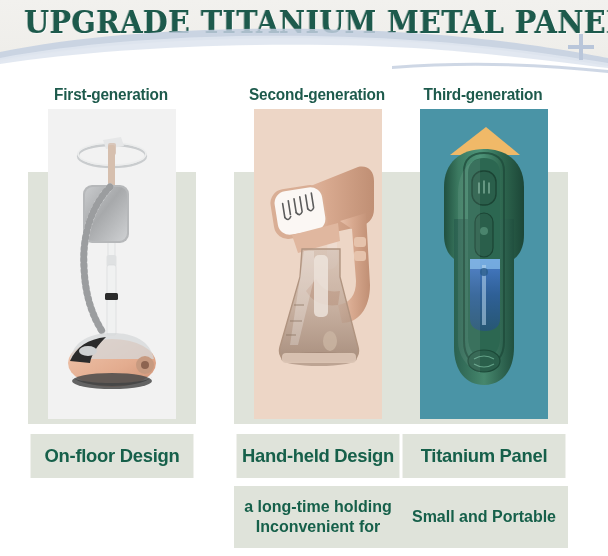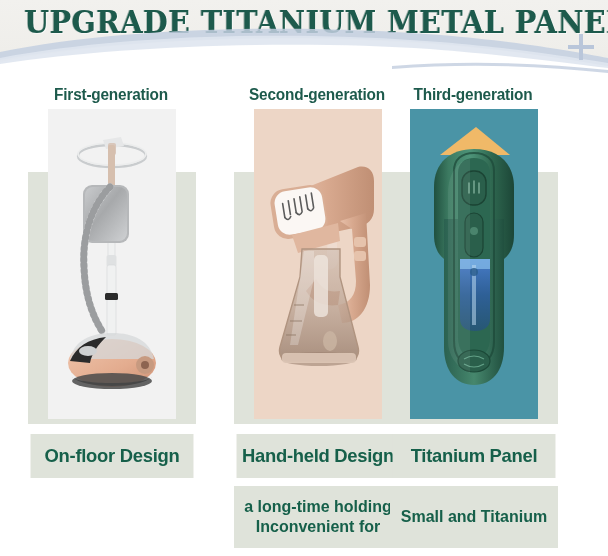--- a/index.html
+++ b/index.html
@@ -42,21 +42,21 @@
 
   
   .columns {
     position:absolute; left:0; top:86px; width:608px; height:470px;
   }
   .col {
     position:absolute; top:0; width:186px; height:470px;
   }
   .col-1 { left:18px; }
   .col-2 { left:224px; }
-  .col-3 { left:380px; }
+  .col-3 { left:390px; }
 
   .col-header {
     position:absolute; left:0; top:0; width:186px;
     text-align:center;
     font-size:16px; font-weight:700;
     color:#1d5a4c;
     letter-spacing:-0.2px;
     transform:scaleX(0.96);
     white-space:nowrap;
   }
@@ -273,18 +273,18 @@
         <ellipse cx="64" cy="252" rx="16" ry="11" fill="#2a5f4b" stroke="#1c4938" stroke-width="1.2"></ellipse>
         <path d="M54,250 q10,-6 20,0 M54,255 q10,6 20,0" stroke="#62a087" stroke-width="1.2" fill="none"></path>
 
         <path d="M38,84 C38,64 48,52 60,50 L60,264 C46,258 38,246 38,232 Z" fill="#ffffff" opacity="0.07"></path>
       </svg>
     </div>
 
     <div class="label-box label-main">Titanium Panel</div>
     <div class="label-box label-sub">
       <div>
-        <span>Small and Titanium</span>
+        <span>Small and Portable</span>
       </div>
     </div>
   </div>
 
 </div>
 
 </body></html>

